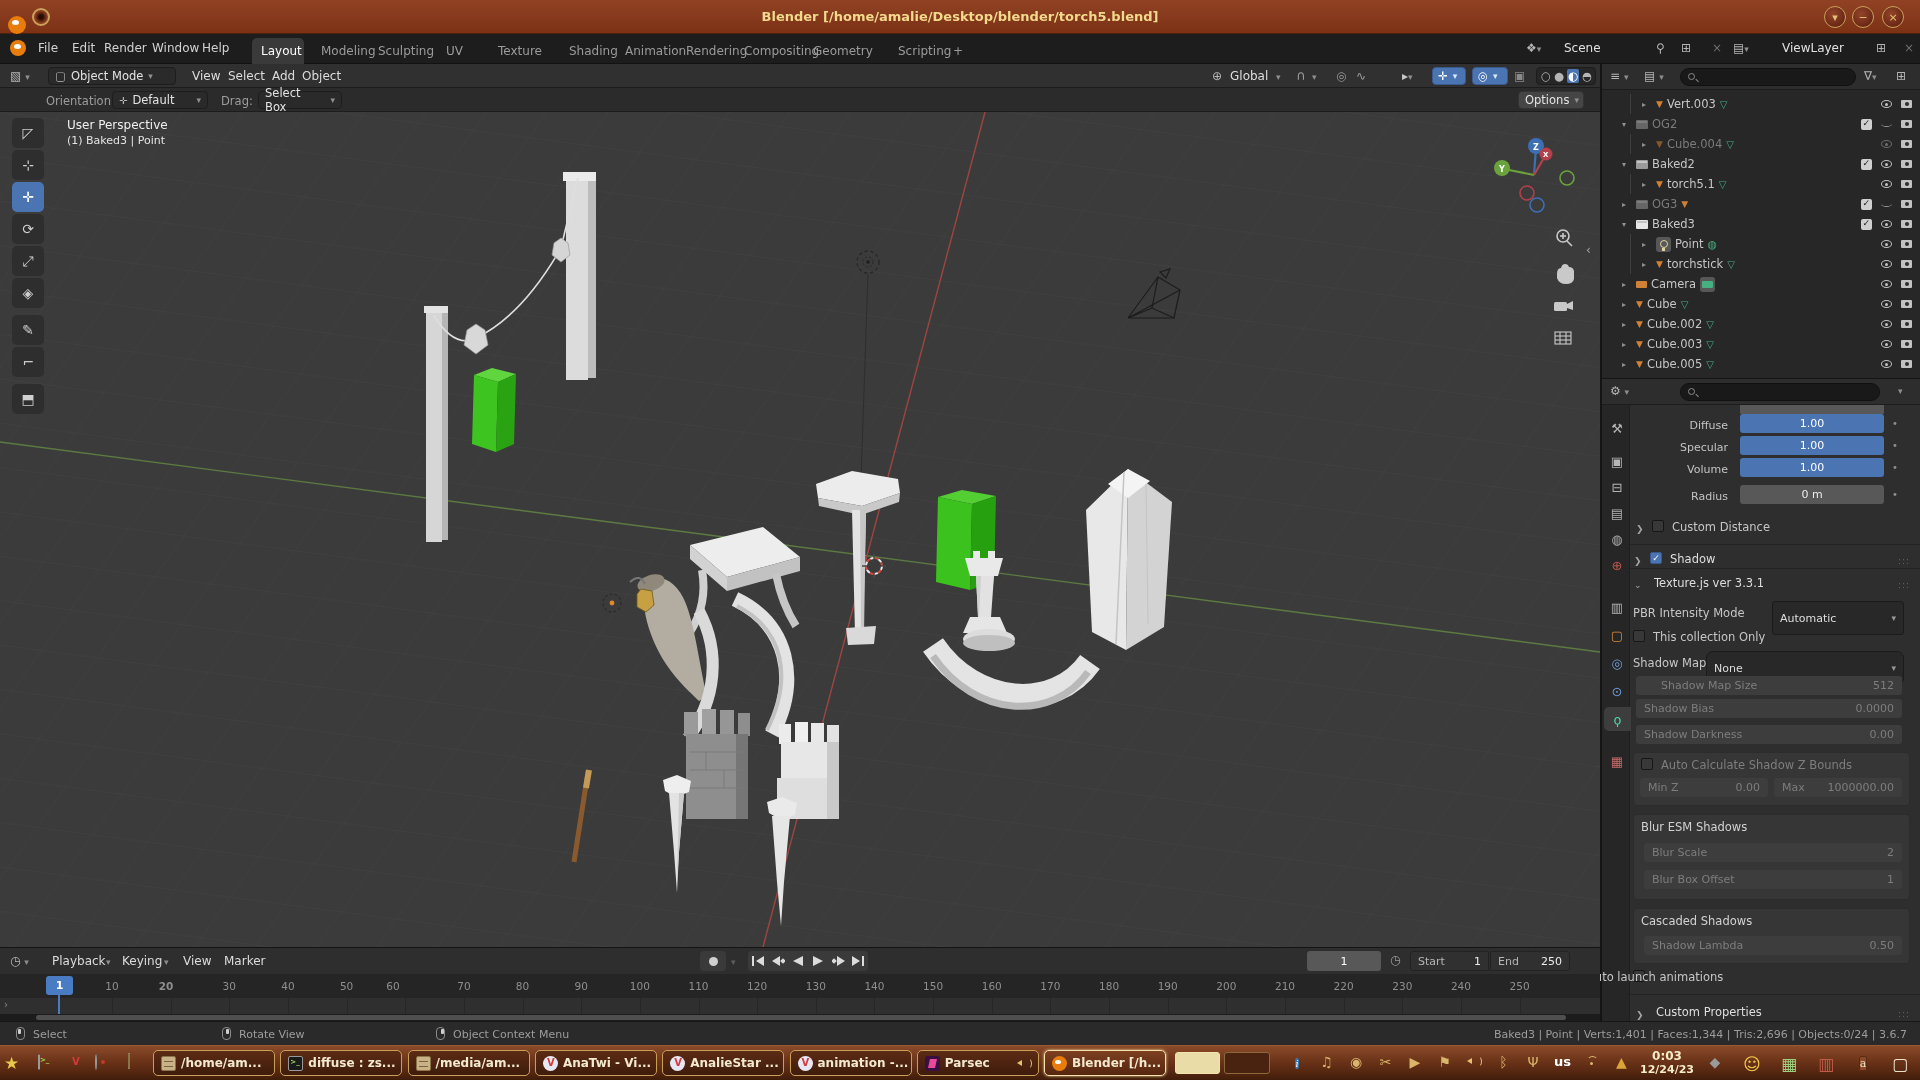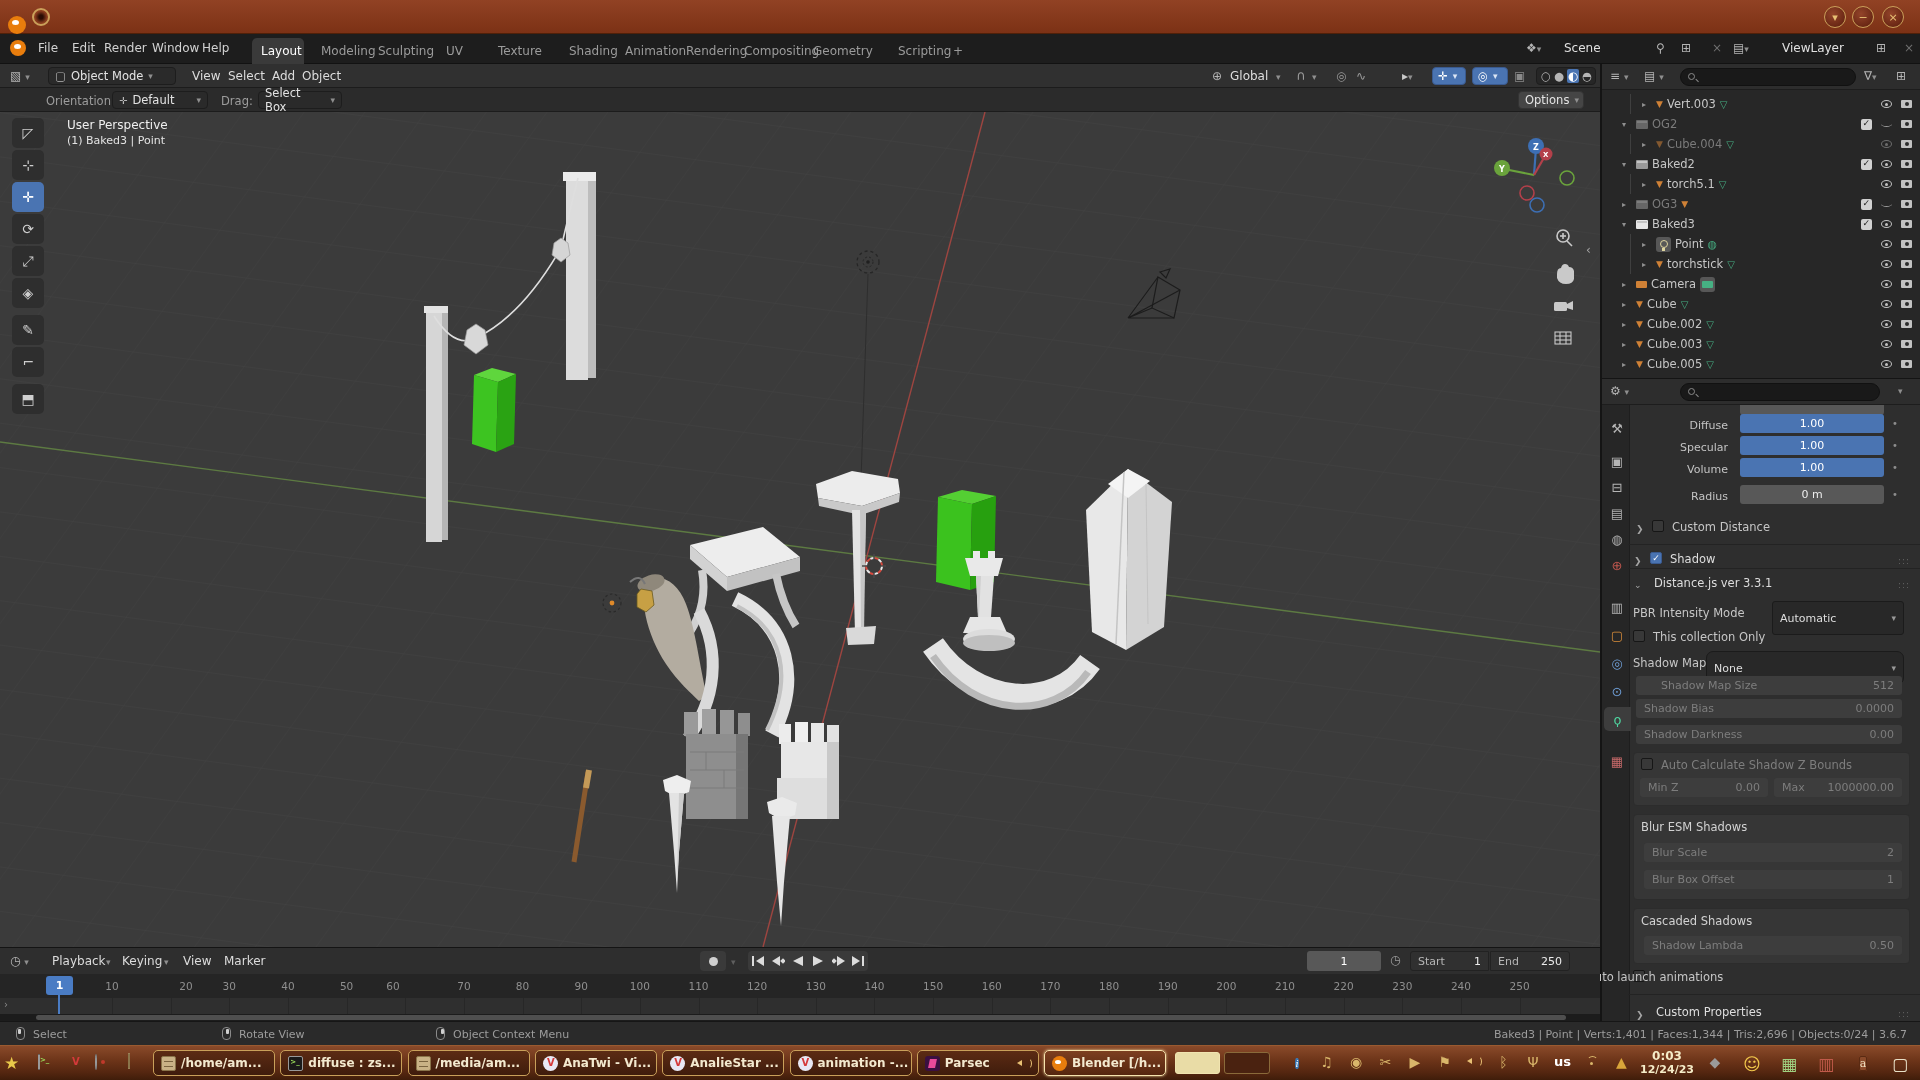--- a/index.html
+++ b/index.html
@@ -122,20 +122,21 @@
   .wifi::after{content:"";position:absolute;left:5px;top:6px;width:3px;height:3px;border-radius:50%;background:#d9b66a}
   .tray-abook{width:15px;height:17px;background:#8a4a2a;border:1px solid #5a2a12;border-radius:2px;color:#f0e0c0;font-family:"DejaVu Serif",serif;font-size:11px;text-align:center;line-height:16px}
   .ws{position:absolute;top:6px;height:22px;border-radius:3px}
 </style>
 </head>
 <body>
 
 <div id="titlebar" class="abs">
   <span class="blogo abs" style="left:8px;top:8px"></span>
   <span class="spiral abs" style="left:32px;top:8px"></span>
+  <div id="title-text">Blender [/home/amalie/Desktop/blender/torch5.blend]</div>
   <span class="winbtn abs" style="left:1824px;top:6px">▾</span>
   <span class="winbtn abs" style="left:1852px;top:6px">─</span>
   <span class="winbtn abs" style="left:1882px;top:6px">×</span>
 </div>
 
 <div id="topbar" class="abs">
   <span class="blogo abs" style="left:10px;top:6px;width:16px;height:16px"></span>
   <span class="menu-it" style="left:38px">File</span>
   <span class="menu-it" style="left:72px">Edit</span>
   <span class="menu-it" style="left:104px">Render</span>
@@ -661,21 +662,21 @@
     <span style="position: absolute; left: 1636px; top: 524px; color: rgb(165, 165, 165); font-size: 9px;">❯</span>
     <div class="cb dim2" style="left: 1652px; top: 520px;"></div>
     <span class="ptext " style="left: 1672px; top: 520px;">Custom Distance</span>
     <div class="psep" style="top: 544px;"></div>
     <span style="position: absolute; left: 1634px; top: 556px; color: rgb(165, 165, 165); font-size: 9px;">❯</span>
     <div class="cb on" style="left: 1650px; top: 552px;">✓</div>
     <span class="ptext phead-t" style="left: 1670px; top: 552px;">Shadow</span>
     <span class="grip" style="left: 1898px; top: 556px;">:::</span>
     <div class="psep" style="top: 568px;"></div>
     <span style="position: absolute; left: 1634px; top: 580px; color: rgb(165, 165, 165); font-size: 9px;">⌄</span>
-    <span class="ptext phead-t" style="left: 1654px; top: 576px;">Distance.js ver 3.3.1</span>
+    <span class="ptext phead-t" style="left: 1654px; top: 576px;">Texture.js ver 3.3.1</span>
     <span class="grip" style="left: 1898px; top: 580px;">:::</span>
     <span class="ptext " style="left: 1633px; top: 606px;">PBR Intensity Mode</span>
     <div class="dd" style="left: 1772px; top: 601px; width: 132px;">
       <span>Automatic</span>
       <span class="dda">▾</span>
     </div>
     <div class="cb dim2" style="left: 1633px; top: 630px;"></div>
     <span class="ptext " style="left: 1653px; top: 630px;">This collection Only</span>
     <span class="ptext " style="left: 1633px; top: 656px;">Shadow Map:</span>
     <div class="dd" style="left: 1706px; top: 651px; width: 198px; border-radius: 7px;">
@@ -785,21 +786,21 @@
   </div>
   <div class="abs" style="left:1490px;top:3px;width:80px;height:20px;background:#303030;border:1px solid #222;border-radius:0 3px 3px 0;color:#b5b5b5;font-size:11px;display:flex;align-items:center;padding:0 7px">
     <span>End</span>
       <span style="margin-left:auto;color:#ececec">250</span>
   </div>
 </div>
 <div id="ruler" class="abs">
   <div class="abs" style="left:46px;top:2px;width:27px;height:19px;background:#4a7cc4;border-radius:3px;color:#fff;font-size:11px;font-weight:bold;text-align:center;line-height:19px">1</div>
   <div id="ruler-ticks">
       <span class="tick" style="left: 95px;">10</span>
-      <span class="tick" style="left: 169px;">20</span>
+      <span class="tick" style="left: 149px; font-weight: bold;">20</span>
       <span class="tick" style="left: 212.3px;">30</span>
       <span class="tick" style="left: 270.95px;">40</span>
       <span class="tick" style="left: 329.6px;">50</span>
       <span class="tick" style="left: 376px;">60</span>
       <span class="tick" style="left: 446.9px;">70</span>
       <span class="tick" style="left: 505.55px;">80</span>
       <span class="tick" style="left: 564.2px;">90</span>
       <span class="tick" style="left: 622.85px;">100</span>
       <span class="tick" style="left: 681.5px;">110</span>
       <span class="tick" style="left: 740.15px;">120</span>

